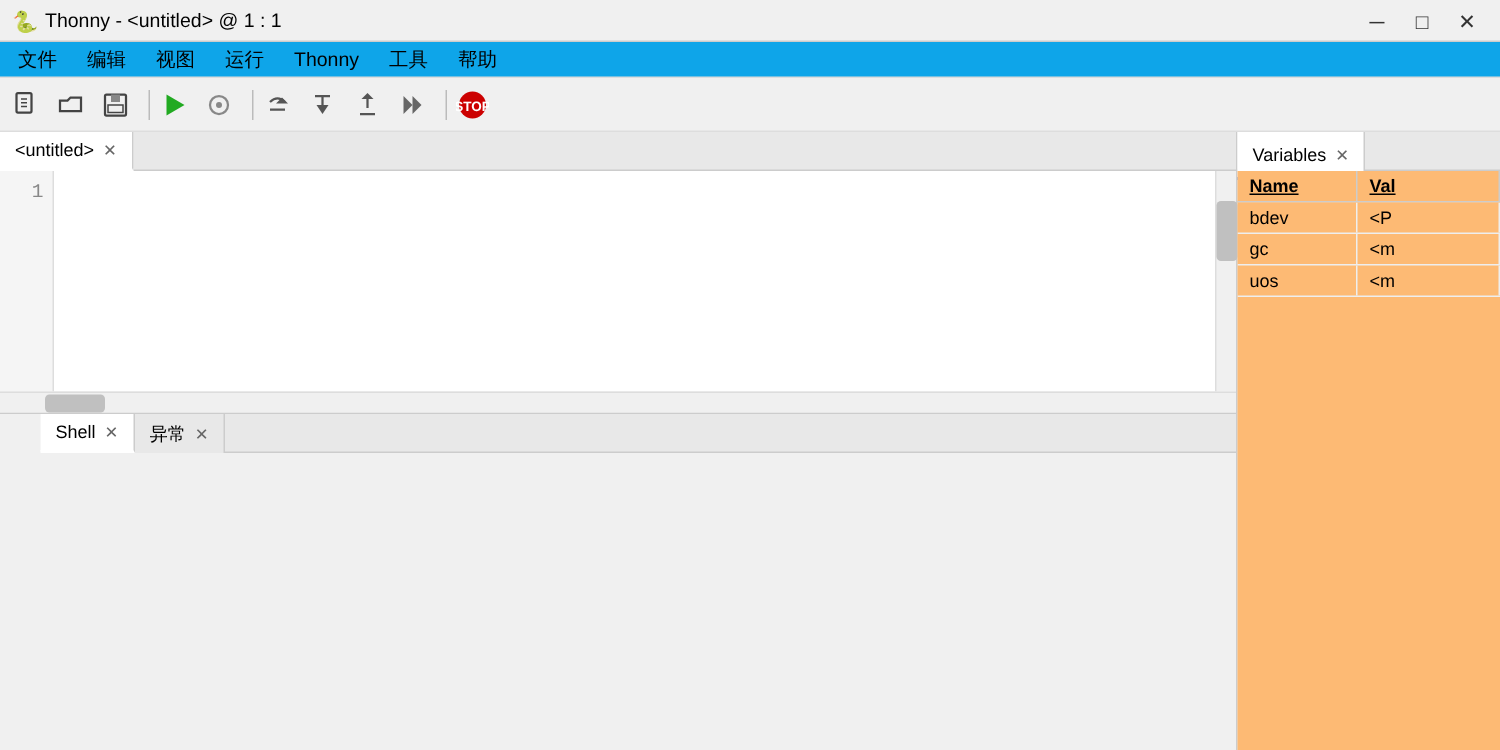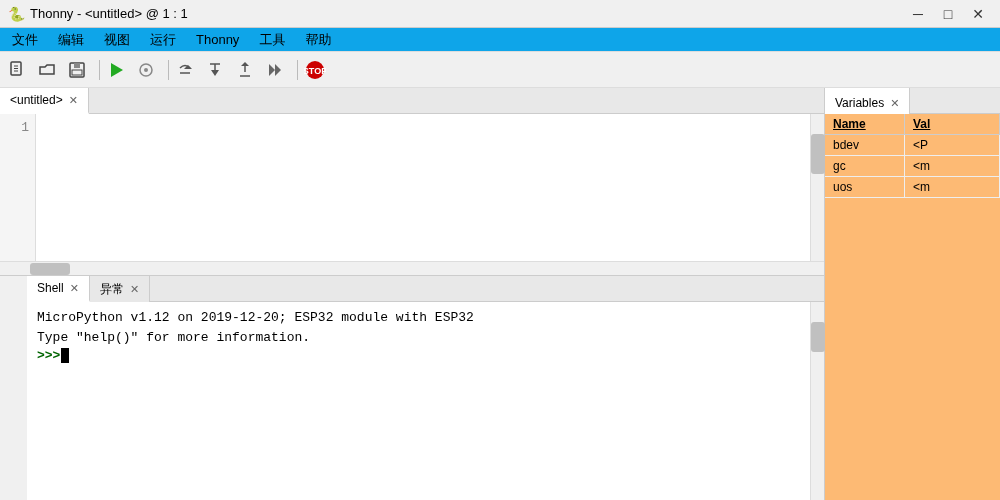--- a/index.html
+++ b/index.html
@@ -447,33 +447,20 @@
       <div id="shell-tabs">
         <div class="shell-tab">
           <span>Shell</span>
           <span class="editor-tab-close">✕</span>
         </div>
         <div class="shell-tab inactive">
           <span>异常</span>
           <span class="editor-tab-close">✕</span>
         </div>
       </div>
-      <div id="shell-body">
-        <div id="shell-content">
-          <div class="shell-line">MicroPython v1.12 on 2019-12-20; ESP32 module with ESP32</div>
-          <div class="shell-line">Type "help()" for more information.</div>
-          <div class="shell-prompt">
-            <span class="prompt-text">&gt;&gt;&gt;</span>
-            <span class="cursor-block"></span>
-          </div>
-        </div>
-        <div id="shell-scrollbar-v">
-          <div style="width:14px;height:30px;background:#c0c0c0;border-radius:3px;margin:2px auto;margin-top:20px;"></div>
-        </div>
-      </div>
     </div>
   </div>
 
   <div id="right-panel">
     <div id="variables-tabs">
       <div class="variables-tab">
         <span>Variables</span>
         <span class="editor-tab-close">✕</span>
       </div>
     </div>

